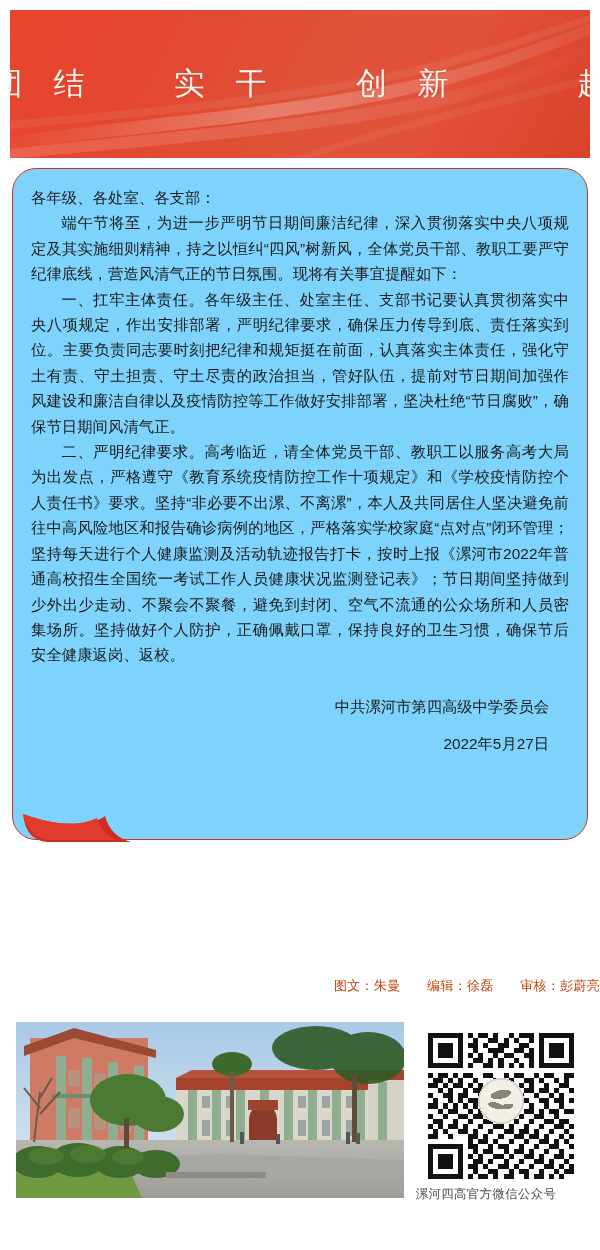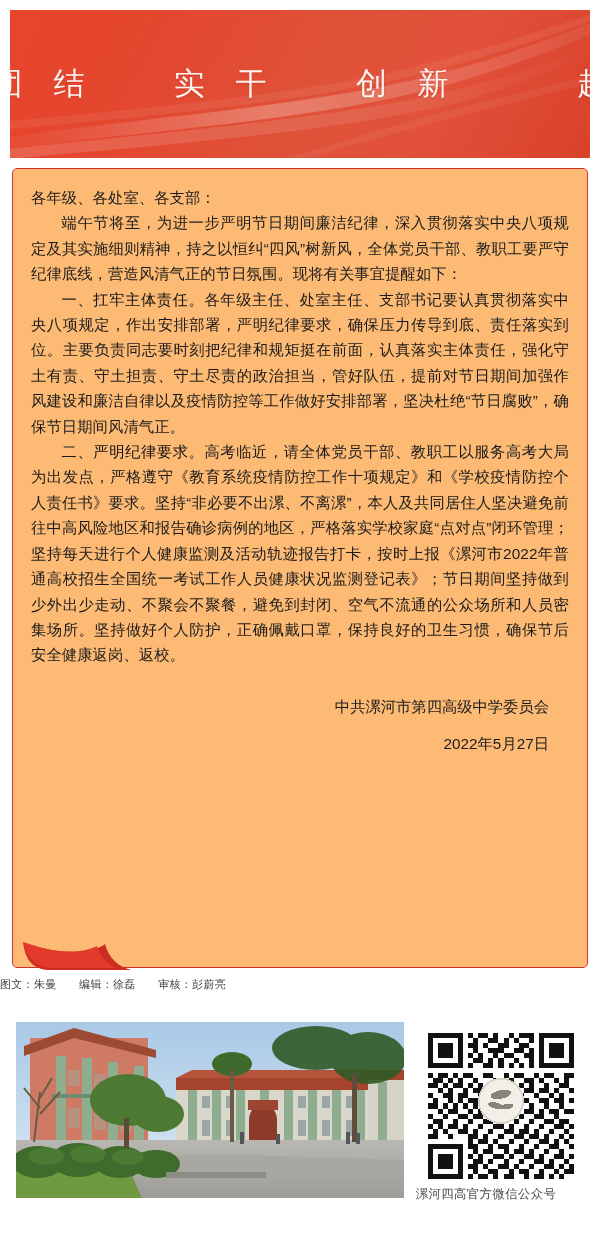--- a/index.html
+++ b/index.html
@@ -22,25 +22,25 @@
     position:absolute;left:0;top:0;width:100%;height:100%;
     display:flex;align-items:center;justify-content:center;
     color:#fdf3ef;font-size:31px;letter-spacing:11px;
     font-weight:300;text-indent:11px;
     text-shadow:0 1px 2px rgba(120,20,10,.18);
     white-space:pre;
   }
 
   
   .docbox{
-    position:absolute;left:12px;top:168px;width:576px;height:800px;
+    position:absolute;left:12px;top:168px;width:576px;height:672px;
     border:1.6px solid #d2352a;
-    border-radius:5px;
+    border-radius:24px;
     box-sizing:border-box;
-    background:#fdba74;
+    background:#7dd3fc;
   }
   .doc-inner{
     position:absolute;left:0;top:0;width:100%;height:100%;
     box-sizing:border-box;
     padding:16px 18px 10px 18px;
   }
   .ribbon{position:absolute;left:8px;bottom:-7px;width:118px;height:34px;}
 
   p.t{
     margin:0 0 0 0;
@@ -55,21 +55,21 @@
   b.hl{font-weight:normal;color:#111;}
   .sign{
     margin-top:26px;font-size:15.3px;line-height:25.4px;color:#1b1b1b;text-align:right;
     padding-right:8px;
   }
   .sign div{margin:12px;}
 
   
   .credits{
     position:absolute;left:0;top:977px;width:600px;
-    text-align:left;font-size:11px;color:#404040;
+    text-align:right;font-size:13px;color:#c2410c;
     letter-spacing:.3px;white-space:pre;
   }
 
   
   .photo{
     position:absolute;left:16px;top:1022px;width:388px;height:176px;
     overflow:hidden;background:#b9cfe2;
   }
   .qr-wrap{position:absolute;left:428px;top:1033px;width:146px;height:146px;}
   .qr-cap{

